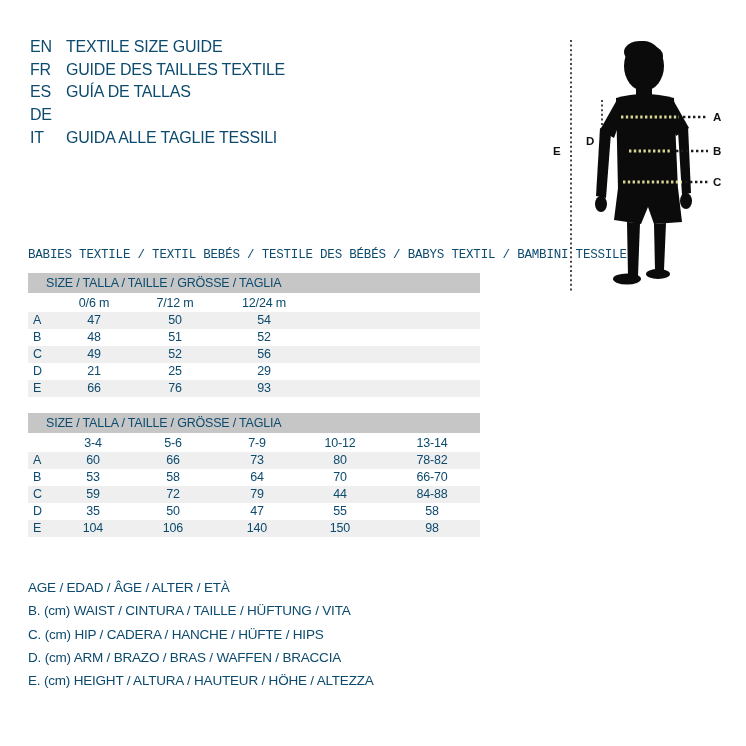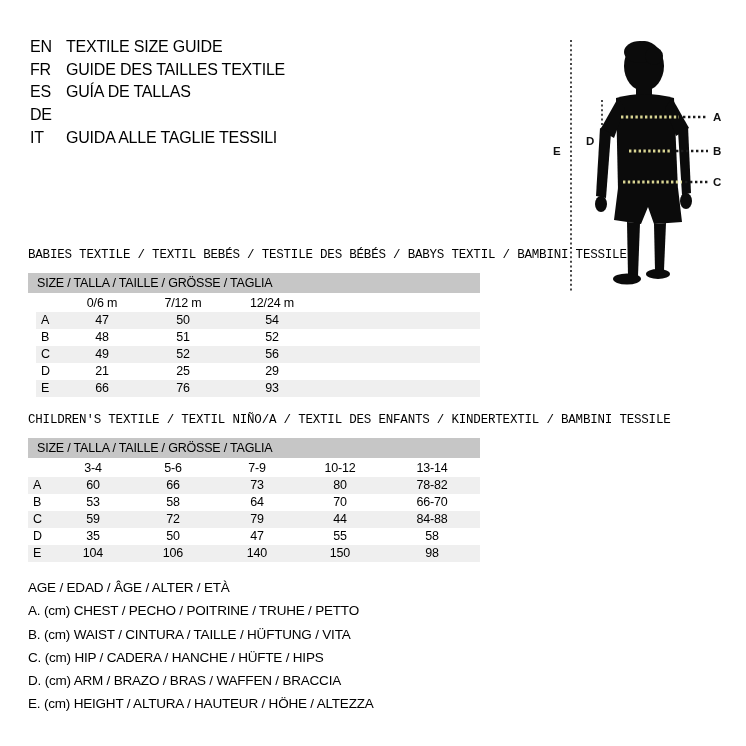--- a/index.html
+++ b/index.html
@@ -1,40 +1,40 @@
 <!DOCTYPE html>
 <html><head>
 <meta charset="utf-8">
 <style>
   * { margin:0; padding:0; box-sizing:border-box; }
   html,body { background:#ffffff; }
   .canvas {
     position:relative; width:746px; height:746px; background:#ffffff;
-    font-family:"Liberation Sans", sans-serif; color:#000000;
+    font-family:"Liberation Sans", sans-serif; color:#0c4a6e;
     letter-spacing:-0.2px; overflow:hidden;
   }
 
   
   .lang-list { position:absolute; left:30px; top:36px; font-size:16px; line-height:22.7px; }
   .lang-row { display:flex; white-space:nowrap; }
   .lang-code { width:36px; flex:0 0 36px; }
 
   
   .figure { position:absolute; left:540px; top:18px; width:200px; height:282px; }
   .figure text { font-family:"Liberation Sans", sans-serif; font-weight:bold; font-size:11.5px; fill:#111; }
 
   
   .section { position:absolute; left:28px; width:452px; }
   .section-babies { top:248px; }
   .section-children { top:413px; }
   .sec-heading { font-size:12.5px; white-space:nowrap; margin-bottom:11px;font-family:Liberation Mono, monospace; }
-  .size-bar { background:#c6c6c6; height:20px; line-height:20px; padding-left:9px; font-size:12.5px; white-space:nowrap; margin-bottom:1px; }
+  .size-bar { background:#c6c6c6; height:20px; line-height:20px; padding-left:18px; font-size:12.5px; white-space:nowrap; margin-bottom:1px; }
   .t-row { display:grid; height:17px; line-height:17px; font-size:12.5px; align-items:center; }
   .t-row.head { height:18px; line-height:18px; }
-  .section-babies .t-row { grid-template-columns:30px 72px 90px 88px 1fr;margin-left:8px; }
+  .section-babies .t-row { grid-template-columns:30px 72px 90px 88px 1fr; }
   .section-children .t-row { grid-template-columns:30px 70px 90px 78px 88px 96px; }
   .cell-label { padding-left:5px; }
   .cell { text-align:center; }
   .alt { background:#efefef; }
 
   
   .legend { position:absolute; left:28px; top:576px; font-size:13.5px; line-height:23.3px; }
   .legend-line { white-space:nowrap; }
 </style>
 </head>
@@ -148,21 +148,20 @@
     <div class="t-row alt">
       <span class="cell-label">E</span>
       <span class="cell">66</span>
       <span class="cell">76</span>
       <span class="cell">93</span>
       <span></span>
     </div>
   </div>
 
   <div class="section section-children">
-    <div class="sec-heading">CHILDREN'S TEXTILE / TEXTIL NIÑO/A / TEXTIL DES ENFANTS / KINDERTEXTIL / BAMBINI TESSILE</div>
     <div class="size-bar">SIZE / TALLA / TAILLE / GRÖSSE / TAGLIA</div>
     <div class="t-row head">
       <span class="cell-label"></span>
       <span class="cell">3-4</span>
       <span class="cell">5-6</span>
       <span class="cell">7-9</span>
       <span class="cell">10-12</span>
       <span class="cell">13-14</span>
     </div>
     <div class="t-row alt">
@@ -202,20 +201,19 @@
       <span class="cell">104</span>
       <span class="cell">106</span>
       <span class="cell">140</span>
       <span class="cell">150</span>
       <span class="cell">98</span>
     </div>
   </div>
 
   <div class="legend">
     <div class="legend-line">AGE / EDAD / ÂGE / ALTER / ETÀ</div>
-    <div class="legend-line">A. (cm) CHEST / PECHO / POITRINE / TRUHE / PETTO</div>
     <div class="legend-line">B. (cm) WAIST / CINTURA / TAILLE / HÜFTUNG / VITA</div>
     <div class="legend-line">C. (cm) HIP / CADERA / HANCHE / HÜFTE / HIPS</div>
     <div class="legend-line">D. (cm) ARM / BRAZO / BRAS / WAFFEN / BRACCIA</div>
     <div class="legend-line">E. (cm) HEIGHT / ALTURA / HAUTEUR / HÖHE / ALTEZZA</div>
   </div>
 
 </div>
 
 </body></html>

